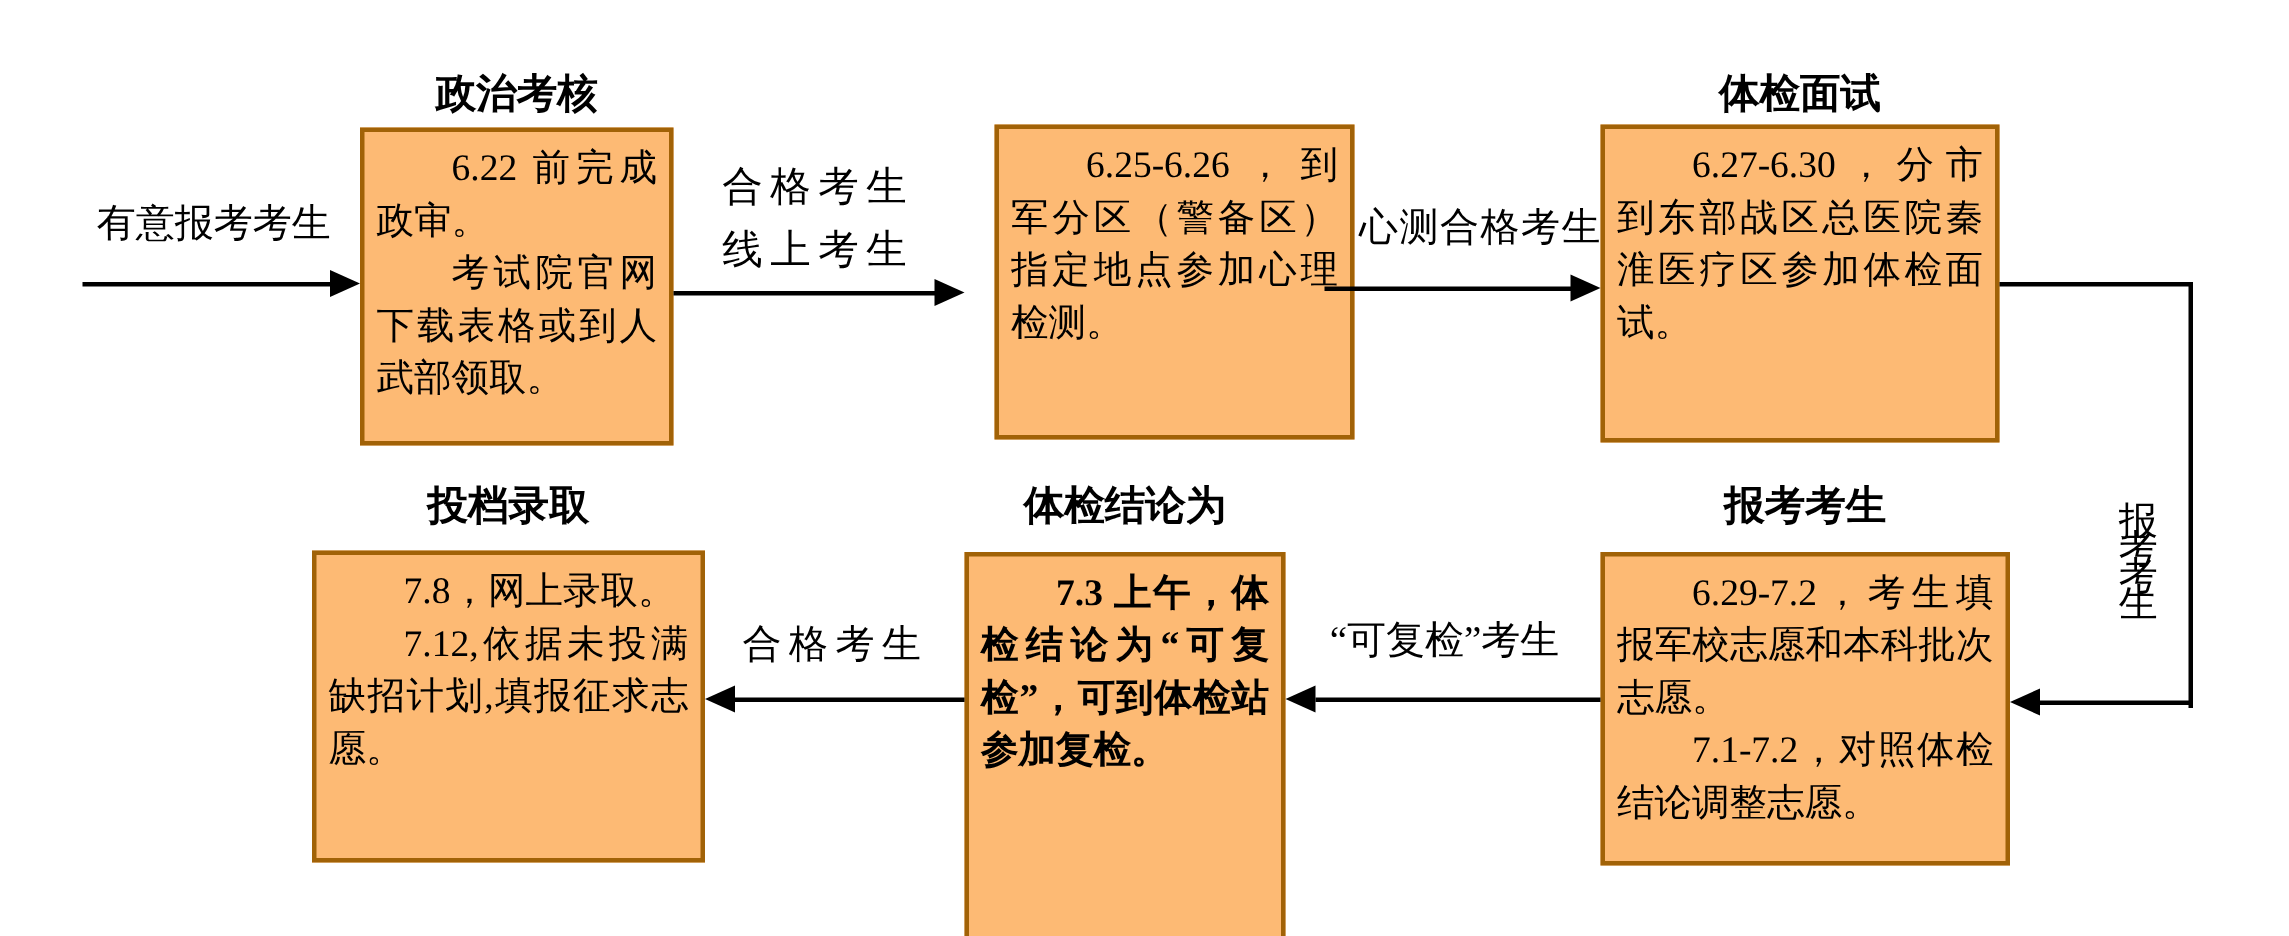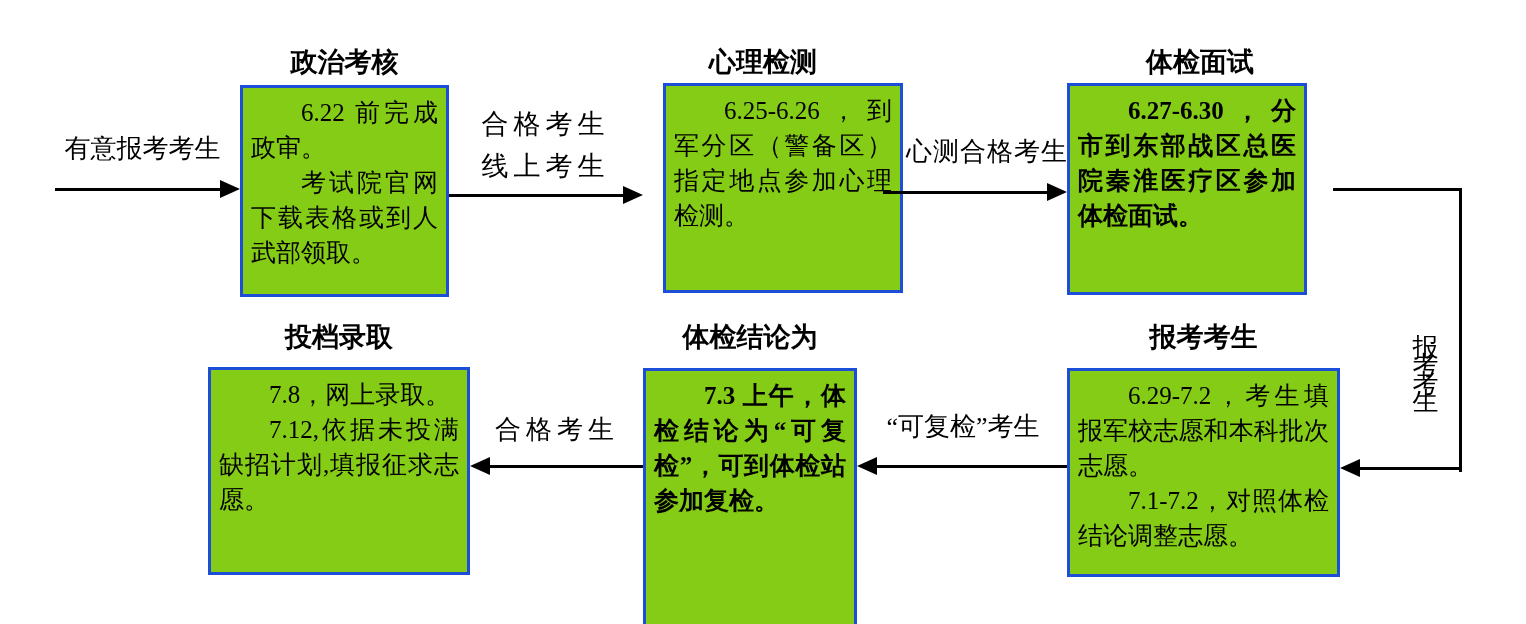--- a/index.html
+++ b/index.html
@@ -6,22 +6,22 @@
   #canvas{
     position:relative;
     width:1526px;height:624px;
     background:#ffffff;
     font-family:"Liberation Serif","DejaVu Serif",serif;
     color:#000;
     overflow:hidden;
   }
   .box{
     position:absolute;
-    border:3px solid #1d4ed8;
-    background:#84cc16;
+    border:3px solid #a16207;
+    background:#fdba74;
     box-sizing:border-box;
     padding:7px 8px;
     font-size:25px;
     line-height:35px;
     text-align:justify;
     text-justify:inter-character;
   }
   .box p{margin:0;text-indent:2em;}
   .step-title{
     position:absolute;
@@ -60,31 +60,30 @@
     line-height:30px;
     white-space:nowrap;
   }
 </style>
 </head>
 <body>
 
 <div id="canvas">
 
   <div class="step-title" style="left:240px;top:44px;width:209px;">政治考核</div>
-  <div class="step-title" style="left:643px;top:44px;width:240px;">心理检测</div>
   <div class="step-title" style="left:1067px;top:44px;width:266px;text-align:center;">体检面试</div>
 
   <div class="box" style="left:240px;top:85px;width:209px;height:212px;">
     <p>6.22 前完成政审。</p>
     <p>考试院官网下载表格或到人武部领取。</p>
   </div>
   <div class="box" style="left:643px;top:83px;width:240px;height:210px;margin-left:20px;">
     <p>6.25-6.26，到军分区（警备区）指定地点参加心理检测。</p>
   </div>
-  <div class="box" style="left:1067px;top:83px;width:240px;height:212px;font-weight:bold;">
+  <div class="box" style="left:1067px;top:83px;width:266px;height:212px;">
     <p>6.27-6.30，分市到东部战区总医院秦淮医疗区参加体检面试。</p>
   </div>
 
   <div class="step-title" style="left:208px;top:319px;width:262px;">投档录取</div>
   <div class="step-title" style="left:643px;top:319px;width:214px;">体检结论为</div>
   <div class="step-title" style="left:1067px;top:319px;width:273px;">报考考生</div>
 
   <div class="box" style="left:208px;top:367px;width:262px;height:208px;">
     <p>7.8，网上录取。</p>
     <p>7.12,依据未投满缺招计划,填报征求志愿。</p>

